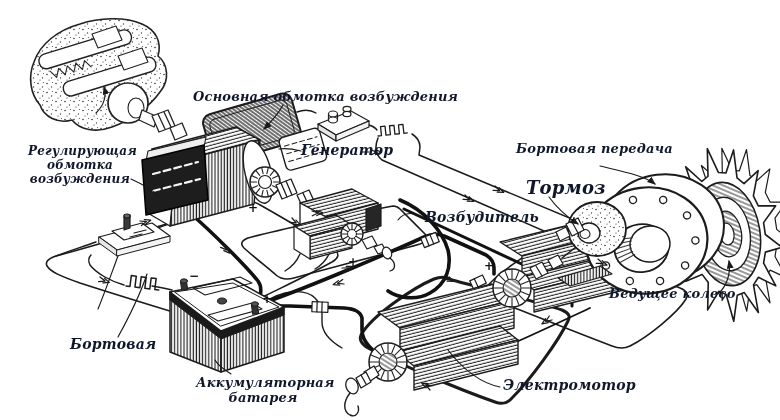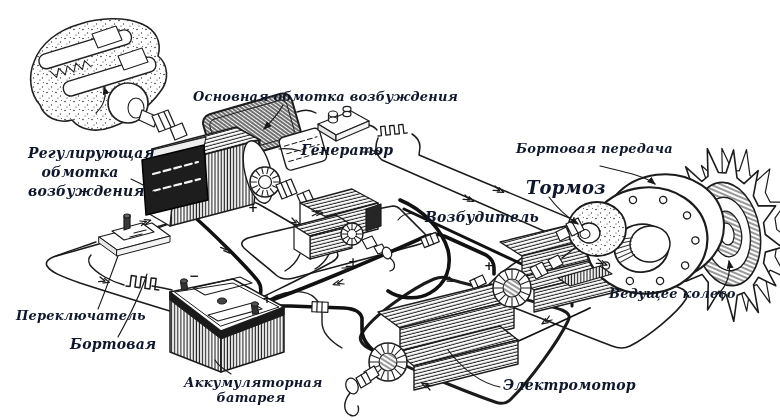--- a/index.html
+++ b/index.html
@@ -400,26 +400,25 @@
     <path d="M 549,197 C 557,208 567,217 578,224" marker-end="url(#mArr)"></path>
     <path d="M 718,294 C 727,286 731,273 729,261" marker-end="url(#mArr)"></path>
     <path d="M 98,309 C 105,292 112,272 118,256"></path>
     <path d="M 118,337 C 129,317 140,295 147,274"></path>
     <path d="M 231,374 C 225,370 218,366 215,360"></path>
     <path d="M 500,387 C 480,383 462,368 448,350"></path>
   </g>
 </svg>
 
   <div class="lb" style="left:193px;top:90px">Основная обмотка возбуждения</div>
-  <div class="lb c" style="left:28px;top:144px;width:104px;font-size:14px;line-height:19px">Регулирующая
+  <div class="lb c" style="left:28px;top:144px;width:104px;font-size:12px;line-height:14px">Регулирующая
 обмотка
 возбуждения</div>
   <div class="lb" style="left:301px;top:143px;font-size:14px">Генератор</div>
   <div class="lb" style="left:425px;top:210px;font-size:14px">Возбудитель</div>
   <div class="lb" style="left:516px;top:142px">Бортовая передача</div>
   <div class="lb" style="left:526px;top:178px;font-size:18px">Тормоз</div>
   <div class="lb" style="left:609px;top:287px;font-size:13px">Ведущее колесо</div>
-  <div class="lb" style="left:16px;top:309px">Переключатель</div>
   <div class="lb" style="left:70px;top:337px;font-size:14px">Бортовая</div>
-  <div class="lb c" style="left:184px;top:375px;width:134px;line-height:15px">Аккумуляторная
+  <div class="lb c" style="left:196px;top:375px;width:134px;line-height:15px">Аккумуляторная
 батарея</div>
   <div class="lb" style="left:503px;top:378px;font-size:14px">Электромотор</div>
 </div>
 
 </body></html>

